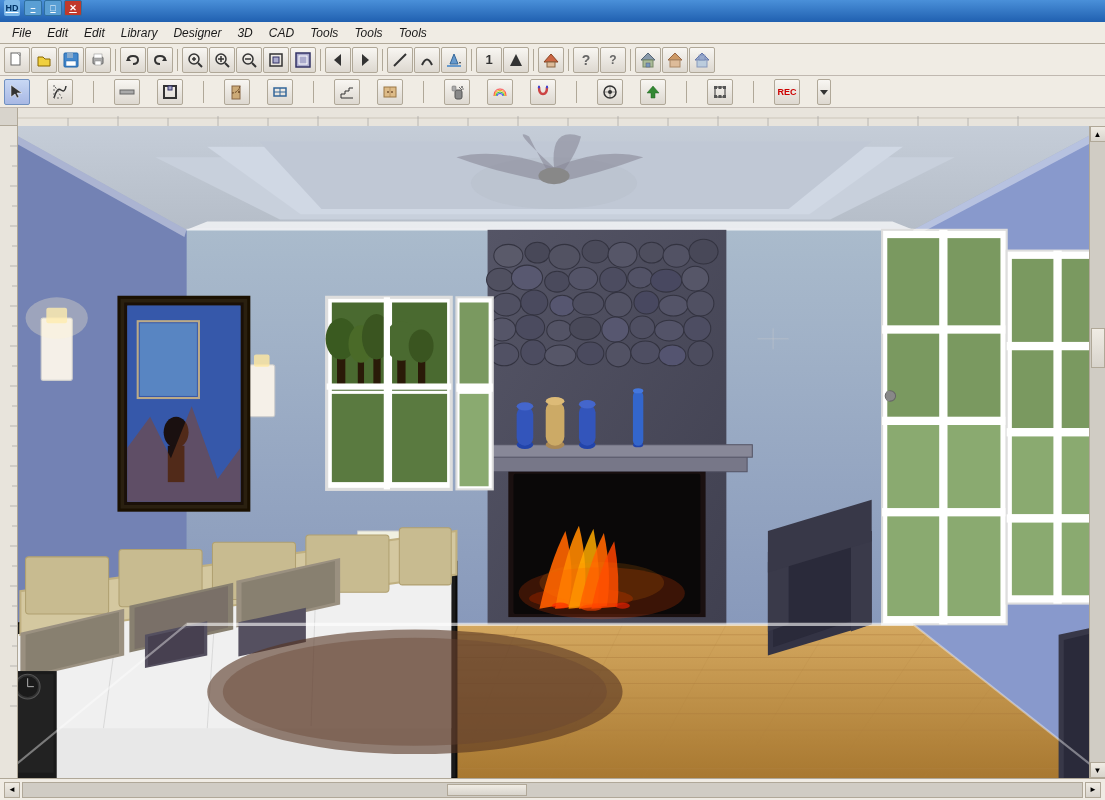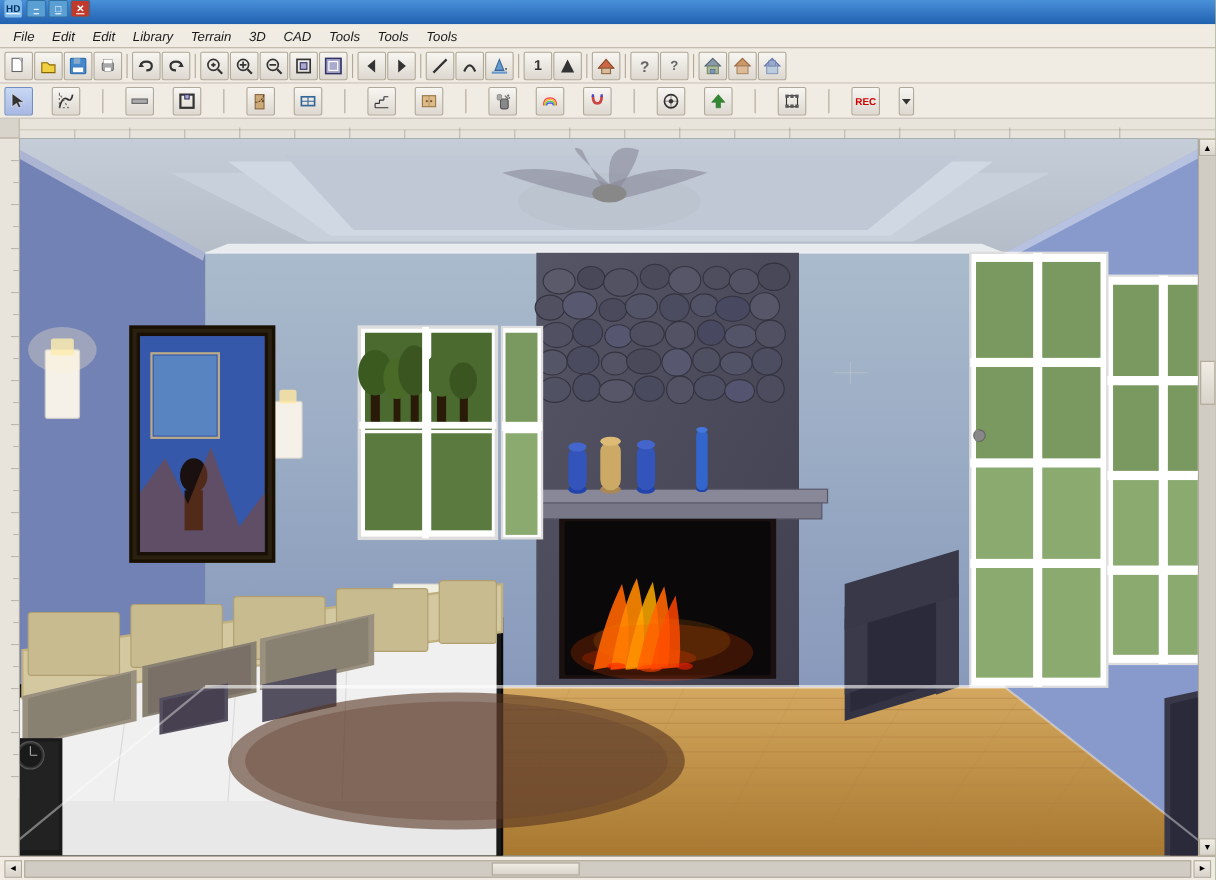--- a/index.html
+++ b/index.html
@@ -211,21 +211,21 @@
     <div class="win-btn">□</div>
     <div class="win-btn close">✕</div>
   </div>
 </div>
 
 <div id="menu-bar">
   <div class="menu-item">File</div>
   <div class="menu-item">Edit</div>
   <div class="menu-item">Edit</div>
   <div class="menu-item">Library</div>
-  <div class="menu-item">Terrain</div>
+  <div class="menu-item">Designer</div>
   <div class="menu-item">3D</div>
   <div class="menu-item">CAD</div>
   <div class="menu-item">Tools</div>
   <div class="menu-item">Tools</div>
   <div class="menu-item">Tools</div>
 </div>
 
 <div id="toolbar1">
   <div class="tb-btn" title="New">
     <svg width="16" height="16" viewBox="0 0 16 16">

